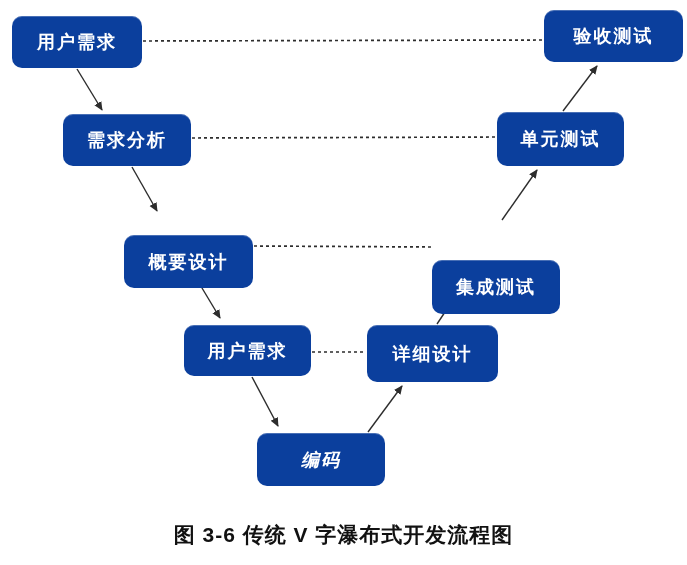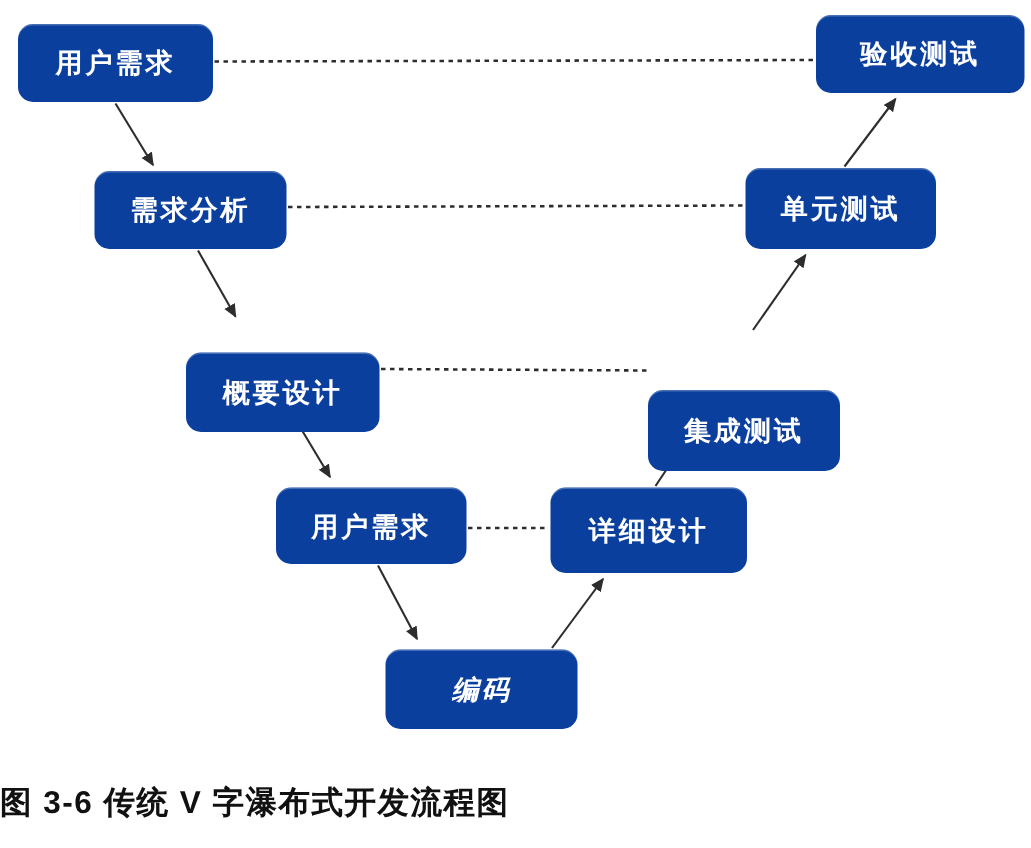--- a/index.html
+++ b/index.html
@@ -44,20 +44,21 @@
   .node-coding                 { left: 257px; top: 433px; width: 128px; height: 53px; font-style: italic; }
   .node-unit-testing           { left: 367px; top: 325px; width: 131px; height: 57px; }
   .node-integration-testing    { left: 432px; top: 221px; width: 128px; height: 54px; margin-top: 39px; }
   .node-system-testing         { left: 497px; top: 112px; width: 127px; height: 54px; }
   .node-acceptance-testing     { left: 544px; top: 10px;  width: 139px; height: 52px; }
   .caption {
     position: absolute;
     left: 0;
     top: 521px;
     width: 100%;
+    text-align: center;
     font-size: 21px;
     font-weight: bold;
     color: #111111;
     letter-spacing: 1px;
   }
 </style>
 </head>
 <body>
 
 <div class="canvas">

